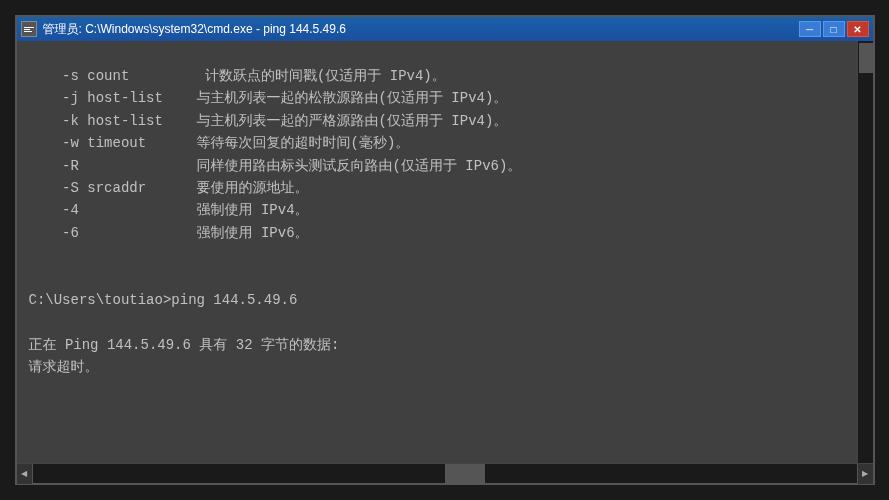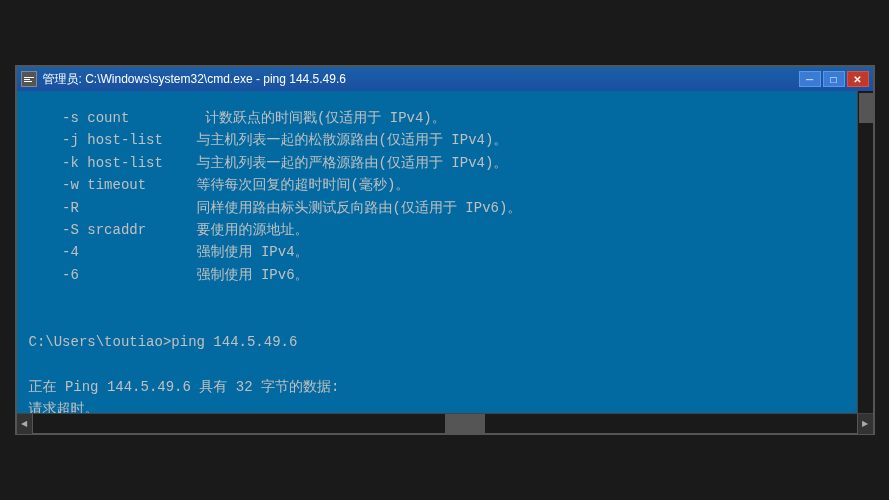--- a/index.html
+++ b/index.html
@@ -13,21 +13,21 @@
       height: 500px;
       background: #1a1a1a;
       display: flex;
       align-items: center;
       justify-content: center;
       font-family: Arial, sans-serif;
     }
 
     .window {
       width: 860px;
-      height: 370px;
+      height: 470px;
       background: #000;
       border: 2px solid #555;
       display: flex;
       flex-direction: column;
       position: relative;
     }
 
     .title-bar {
       height: 24px;
       background: linear-gradient(to bottom, #1a5fa8, #1a4fa0);
@@ -84,22 +84,22 @@
       font-weight: bold;
     }
 
     .title-btn.close-btn {
       background: #c0392b;
       border-color: #e74c3c;
     }
 
     .content-area {
       flex: 1;
-      background: #0369a1;
-      padding: 16px 12px;
+      background: #404040;
+      padding: 24px 12px;
       overflow: hidden;
       display: flex;
       flex-direction: column;
     }
 
     .terminal-text {
       font-family: "Courier New", "Lucida Console", monospace;
       font-size: 14px;
       color: #c0c0c0;
       line-height: 1.6;

